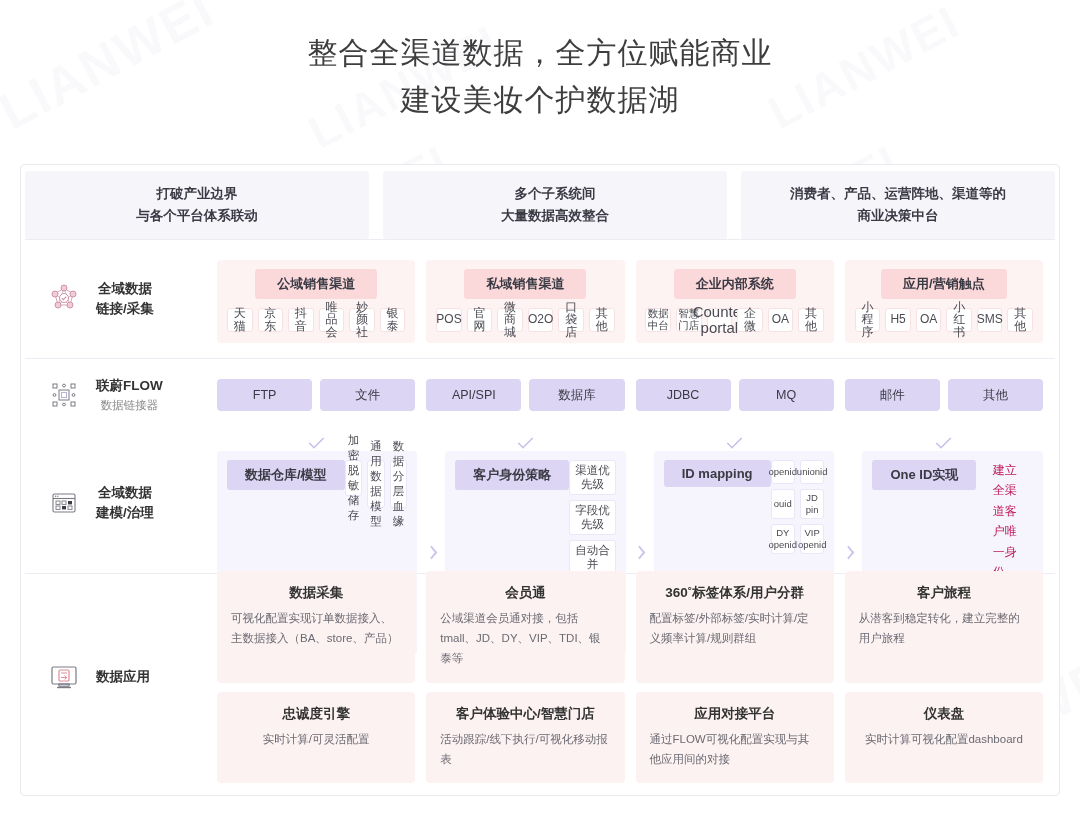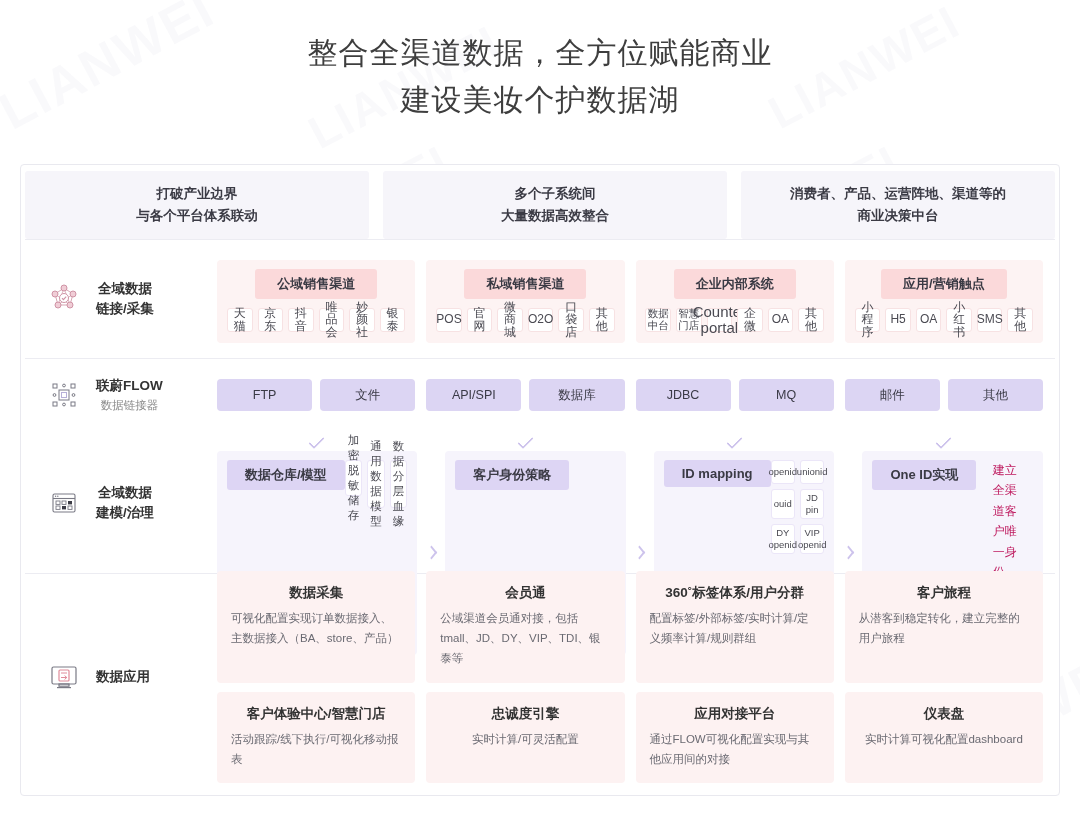--- a/index.html
+++ b/index.html
@@ -411,20 +411,26 @@
             <div class="chip-v two" style="height:48px">数据分层血缘</div>
           </div>
         </div>
 
         <div class="arrow-col">
             <span class="chev-right"></span>
           </div>
 
         <div class="grp-violet">
           <div class="grp-title-violet">客户身份策略</div>
+          <div class="chips">
+            <div class="chip-v" style="flex:1 1 45%">渠道优先级</div>
+            <div class="chip-v" style="flex:1 1 45%">字段优先级</div>
+            <div class="chip-v" style="flex:1 1 45%">自动合并</div>
+            <div class="chip-v" style="flex:1 1 45%">身份唯一</div>
+          </div>
         </div>
 
         <div class="arrow-col">
             <span class="chev-right"></span>
           </div>
 
         <div class="grp-violet">
           <div class="grp-title-violet">ID mapping</div>
           <div class="chips">
             <div class="chip-v tiny" style="flex:1 1 28%">openid</div>
@@ -480,26 +486,26 @@
             <div class="app-desc">配置标签/外部标签/实时计算/定义频率计算/规则群组</div>
           </div>
           <div class="app-card tall">
             <div class="app-title">客户旅程</div>
             <div class="app-desc">从潜客到稳定转化，建立完整的用户旅程</div>
           </div>
         </div>
 
         <div class="app-line">
           <div class="app-card short">
+            <div class="app-title">忠诚度引擎</div>
+            <div class="app-desc" style="text-align:center">实时计算/可灵活配置</div>
+          </div>
+          <div class="app-card short">
             <div class="app-title">客户体验中心/智慧门店</div>
             <div class="app-desc">活动跟踪/线下执行/可视化移动报表</div>
-          </div>
-          <div class="app-card short">
-            <div class="app-title">忠诚度引擎</div>
-            <div class="app-desc" style="text-align:center">实时计算/可灵活配置</div>
           </div>
           <div class="app-card short">
             <div class="app-title">应用对接平台</div>
             <div class="app-desc">通过FLOW可视化配置实现与其他应用间的对接</div>
           </div>
           <div class="app-card short">
             <div class="app-title">仪表盘</div>
             <div class="app-desc" style="text-align:center">实时计算可视化配置dashboard</div>
           </div>
         </div>

